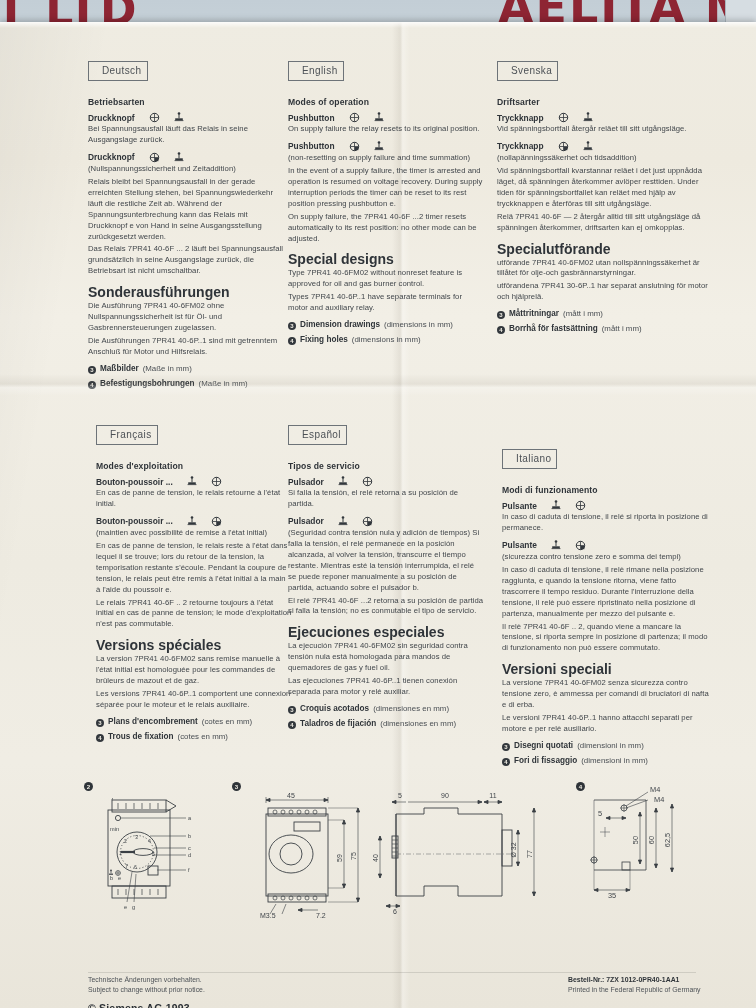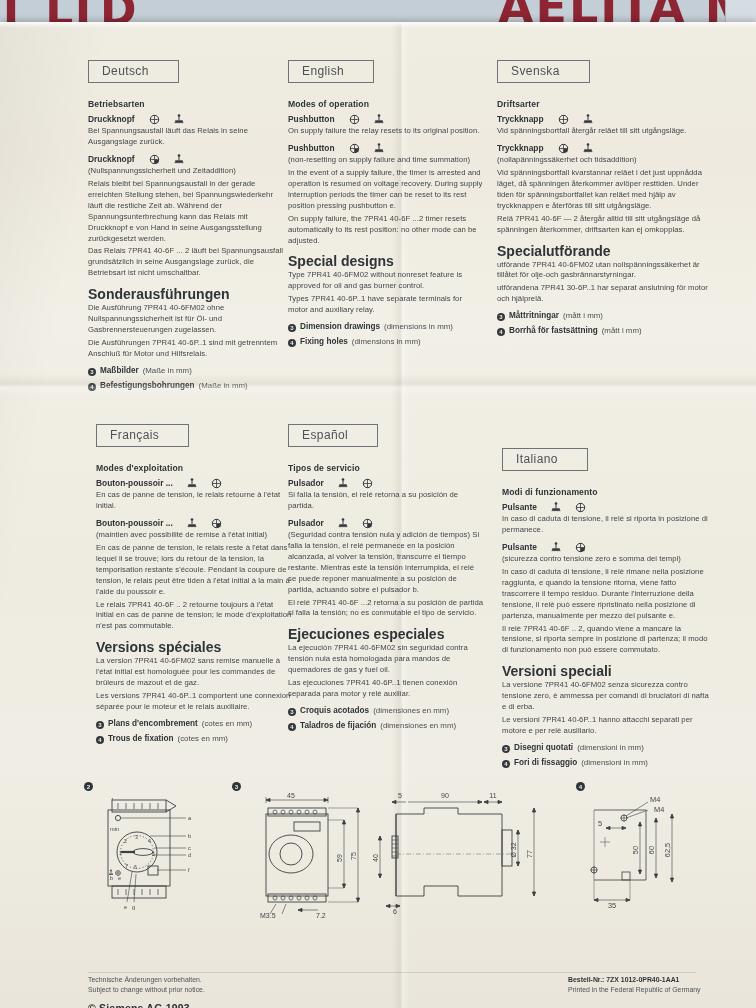--- a/index.html
+++ b/index.html
@@ -84,22 +84,22 @@
   }
   .toptear{
     position:absolute; left:0; top:0; width:756px; height:6px;
     background: linear-gradient(180deg, rgba(255,255,255,0.85), rgba(255,255,255,0));
   }
 
   
   .lang-tab {
     display: inline-block;
     border: 1px solid #6d7378;
-    padding: 3px 29px 4px 13px;
-    font-size: 12px;
+    padding: 3px 5px 4px 13px;
+    font-size: 10px;
     color: #4c5156;
     background: transparent;
     letter-spacing: .4px;
   }
   .col {
     position: absolute;
     width: 196px;
     color: #3c4146;
   }
   .col-wide { width: 212px; }
@@ -109,21 +109,21 @@
     margin: 16px 0 5px 0;
     color: #2f3439;
     letter-spacing: .1px;
   }
   .mode {
     margin: 0 0 1px 0;
     font-size: 8.4px;
     font-weight: 700;
     color: #2f3439;
     display: flex;
-    align-items: flex-start;
+    align-items: center;
     gap: 14px;
   }
   .mode .lbl { white-space: nowrap; }
   p.body {
     font-size: 7.7px;
     line-height: 1.42;
     margin: 0 0 6px 0;
     color: #41464b;
     letter-spacing: .05px;
   }
@@ -423,21 +423,21 @@
           </span>
         <span class="ic">
             <svg width="11" height="11" viewBox="0 0 11 11">
               <circle cx="5.5" cy="5.5" r="4.2" fill="none" stroke="#33383d" stroke-width="1"></circle>
               <path d="M5.5 1.3v8.4M1.3 5.5h8.4" stroke="#33383d" stroke-width=".8"></path>
               <rect x="5.9" y="5.9" width="3.5" height="3.3" fill="#33383d"></rect>
             </svg>
           </span>
       </div>
       <p class="body tight">(maintien avec possibilité de remise à l'état initial)</p>
-      <p class="body tight">En cas de panne de tension, le relais reste à l'état dans lequel il se trouve; lors du retour de la tension, la temporisation restante s'écoule. Pendant la coupure de tension, le relais peut être tiden à l'état initial à la main à l'aide du poussoir e.</p>
+      <p class="body tight">En cas de panne de tension, le relais reste à l'état dans lequel il se trouve; lors du retour de la tension, la temporisation restante s'écoule. Pendant la coupure de tension, le relais peut être remis à l'état initial à la main à l'aide du poussoir e.</p>
       <p class="body">Le relais 7PR41 40-6F .. 2 retourne toujours à l'état initial en cas de panne de tension; le mode d'exploitation n'est pas commutable.</p>
 
       <div class="subhead">Versions spéciales</div>
       <p class="body tight">La version 7PR41 40-6FM02 sans remise manuelle à l'état initial est homologuée pour les commandes de brûleurs de mazout et de gaz.</p>
       <p class="body">Les versions 7PR41 40-6P..1 comportent une connexion séparée pour le moteur et le relais auxiliaire.</p>
 
       <div class="ref-line">
         <span class="num-bullet">3</span>
         <b>Plans d'encombrement</b>
         <span class="dim">(cotes en mm)</span>
@@ -734,21 +734,21 @@
               <text x="147" y="122">6</text>
               <text x="270" y="58" transform="rotate(-90 270 58)" text-anchor="middle">Ø 32</text>
               <text x="286" y="62" transform="rotate(-90 286 62)" text-anchor="middle">77</text>
             </g>
           </svg>
         </div>
       </div>
 
       <div class="fig" style="left:576px; top:0px; width:140px; height:150px;">
         <div class="fig-num" style="left:0px; top:0px;">4</div>
-        <div class="drw" style="left:8px; top:14px;">
+        <div class="drw" style="left:8px; top:4px;">
           <svg width="140" height="130" viewBox="0 0 140 130">
             <g stroke="#3a3f44" fill="none" stroke-width="0.8">
 
               <path d="M10 14 H62 V84 H10" stroke-dasharray="0"></path>
               <path d="M10 14 V84" stroke-width="0.5"></path>
 
               <circle cx="40" cy="22" r="3"></circle>
               <path d="M40 18v8M36 22h8" stroke-width="0.6"></path>
               <circle cx="10" cy="74" r="3"></circle>
               <path d="M10 70v8M6 74h8" stroke-width="0.6"></path>

